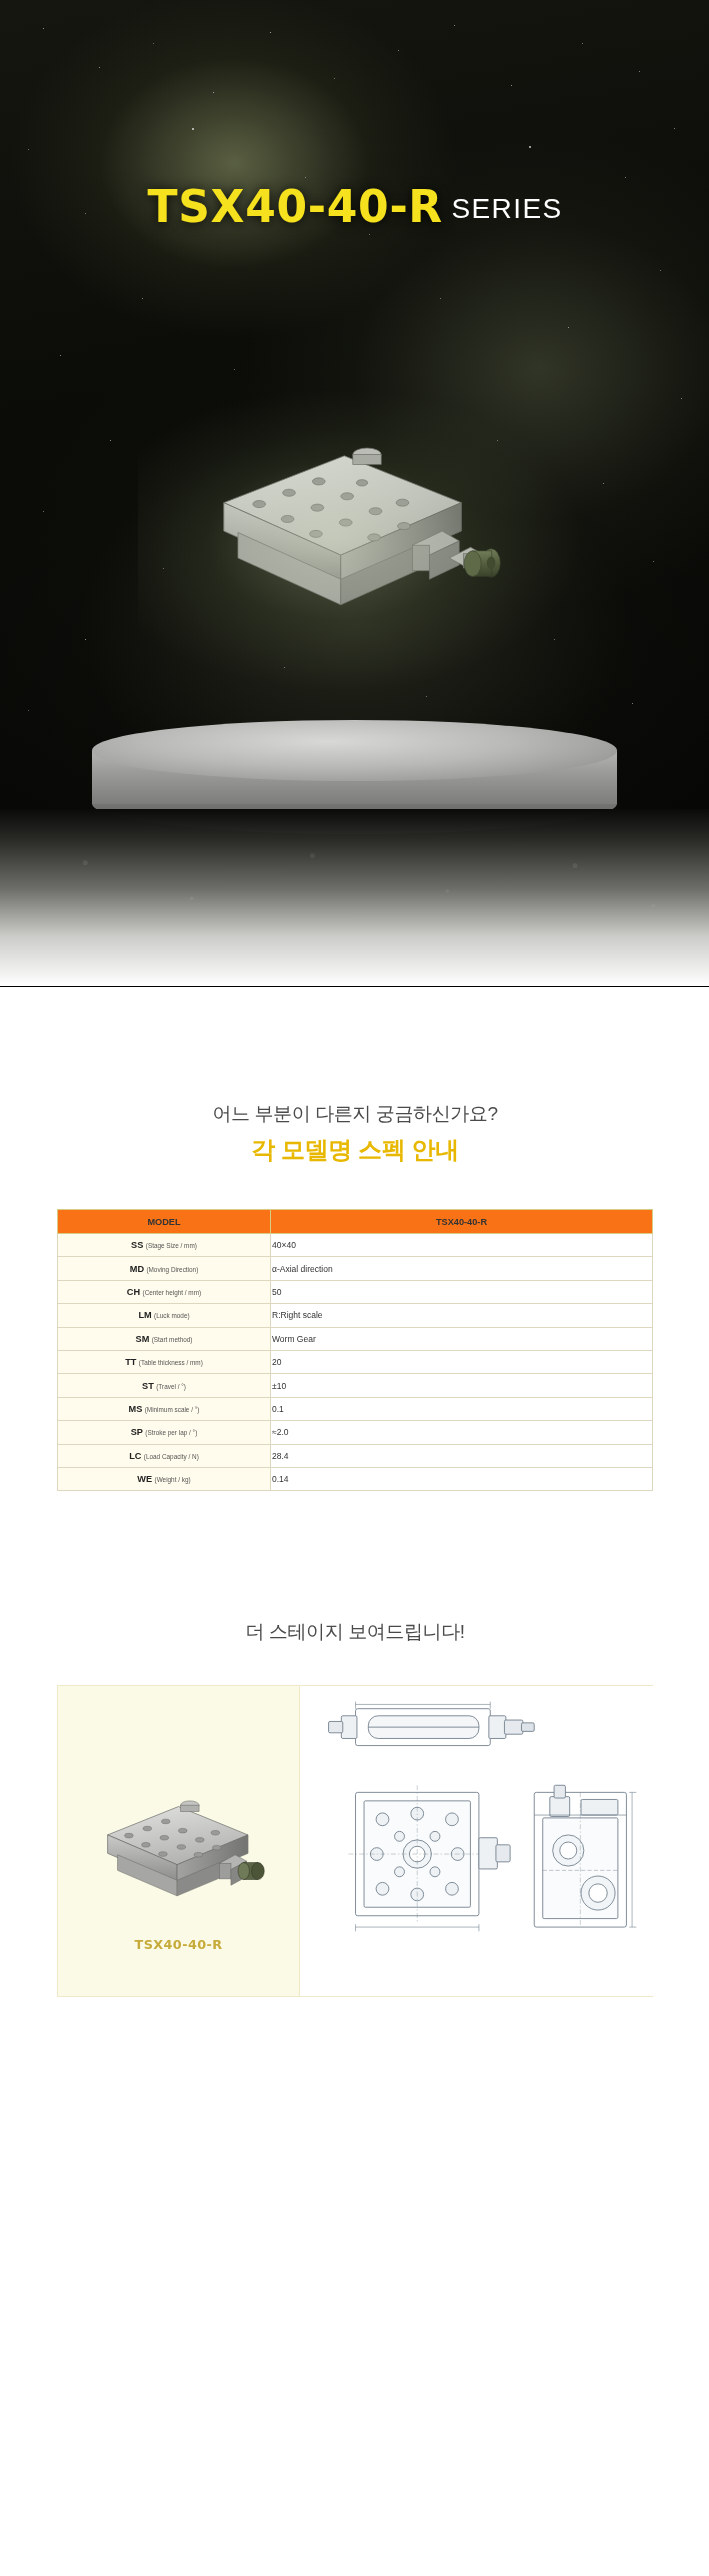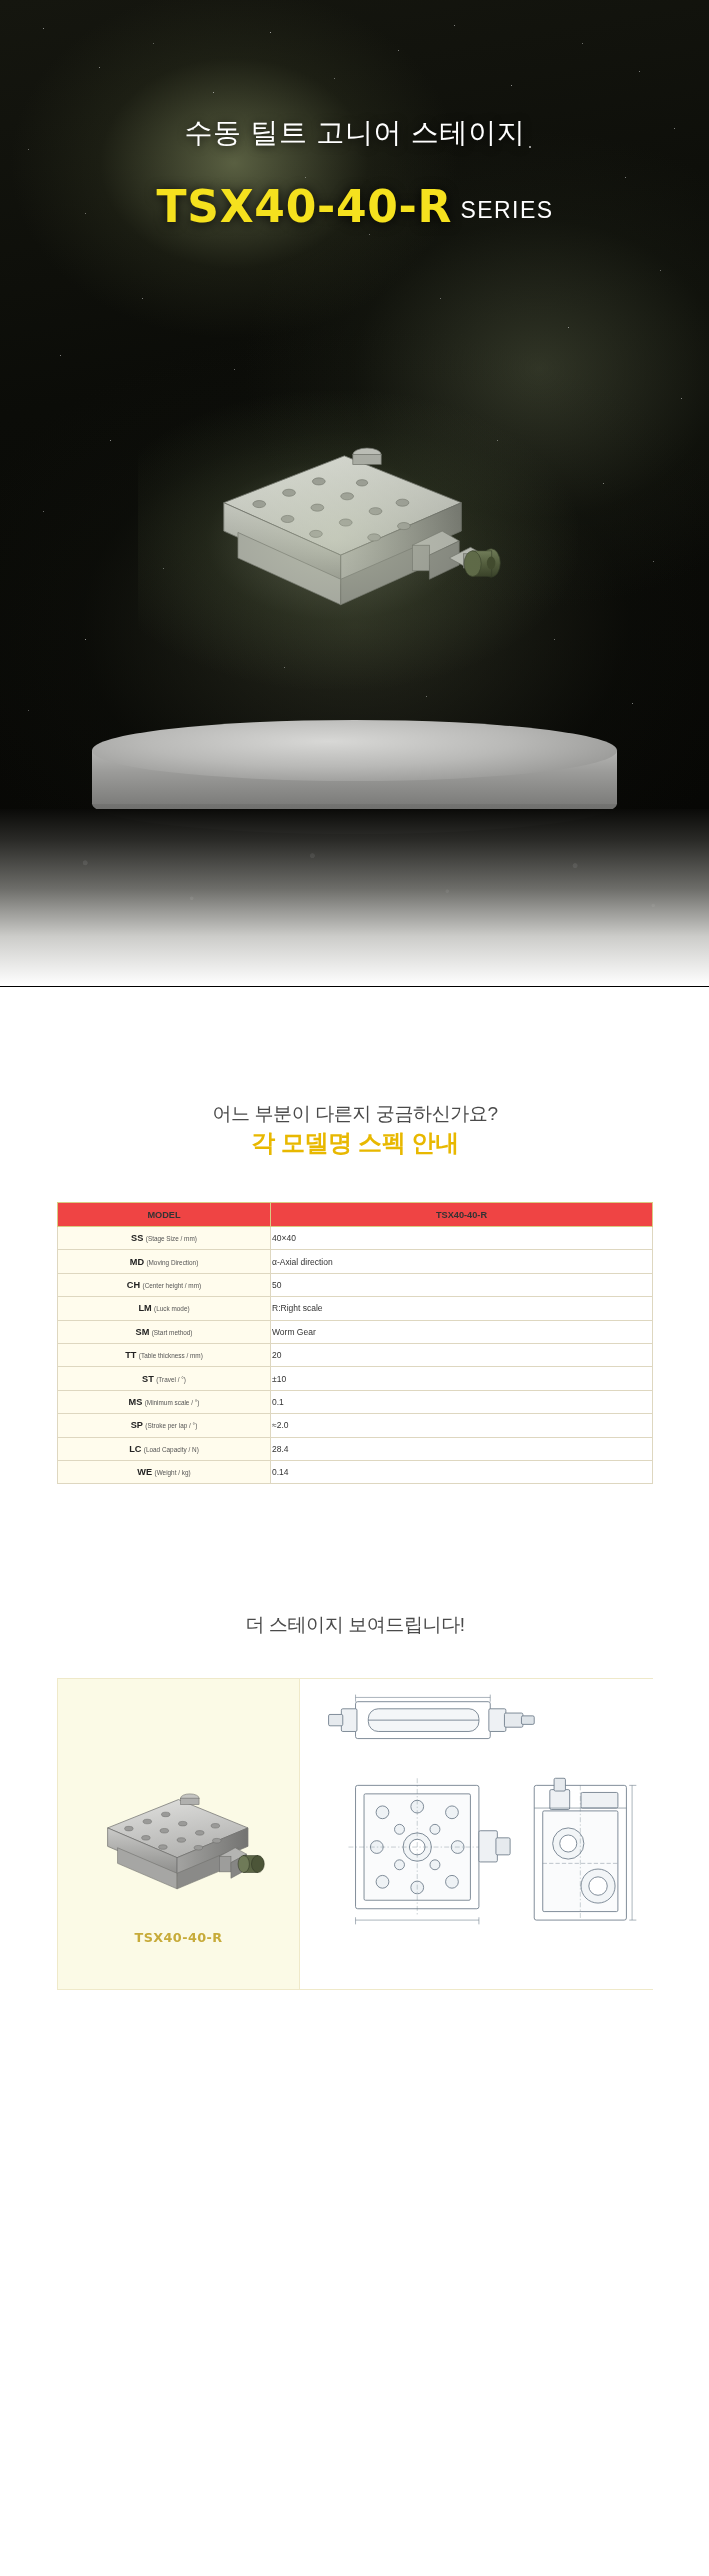--- a/index.html
+++ b/index.html
@@ -53,21 +53,21 @@
   .hero-model .code {
     color: #f5e11e;
     font-size: 44px;
     font-weight: 700;
     letter-spacing: 0.7px;
     font-family: "DejaVu Sans", sans-serif;
     text-shadow: 0 1.4px 11.4px rgba(0,0,0,.85);
   }
   .hero-model .series {
     color: #ffffff;
-    font-size: 23px;
+    font-size: 28px;
     font-weight: 500;
     letter-spacing: 1.4px;
     margin-left: 8.5px;
     vertical-align: 4.3px;
   }
 
   
   .prod-wrap {
     position: absolute;
     left: 181px; top: 419px;
@@ -126,33 +126,34 @@
   .section-head { text-align: center; }
   .sec-sub {
     font-size: 19px;
     color: #4a4a4a;
     letter-spacing: -0.4px;
   }
   .sec-title {
     font-size: 24px;
     font-weight: 700;
     color: #e8b800;
+    margin-top: 7px;
     letter-spacing: -0.4px;
   }
 
   
   .spec-wrap { width: 710px; padding: 0 57px; margin-top: 43px; }
   table.spec {
     width: 596px;
     border-collapse: collapse;
     border: 0.7px solid #cfc48a;
     table-layout: fixed;
   }
   table.spec th {
-    background: #ef4444;
+    background: #f97316;
     color: #333;
     font-size: 9.2px;
     font-weight: 700;
     height: 24px;
     border: 0.7px solid #d8cb83;
     text-align: center;
   }
   table.spec td {
     border: 0.7px solid #ded7c0;
     height: 23.4px;
@@ -238,21 +239,20 @@
     <div class="star" style="left:369px; top:234px; width:1.4px; height:1.4px; opacity:.6"></div>
     <div class="star" style="left:440px; top:298px; width:0.7px; height:0.7px; opacity:.5"></div>
     <div class="star" style="left:234px; top:369px; width:0.7px; height:0.7px; opacity:.5"></div>
     <div class="star" style="left:497px; top:440px; width:1.4px; height:1.4px; opacity:.6"></div>
     <div class="star" style="left:284px; top:667px; width:0.7px; height:0.7px; opacity:.5"></div>
     <div class="star" style="left:426px; top:696px; width:1.4px; height:1.4px; opacity:.6"></div>
     <div class="star" style="left:192px; top:128px; width:2.1px; height:2.1px; opacity:.95"></div>
     <div class="star" style="left:529px; top:146px; width:2.1px; height:2.1px; opacity:.9"></div>
   </div>
 
-  <div class="hero-title">수동 틸트 고니어 스테이지</div>
 
   <div class="hero-model">
     <span class="code">TSX40-40-R</span><span class="series">SERIES</span>
   </div>
 
   <div class="prod-wrap">
     <div class="prod-glow"></div>
     <svg width="355" height="234" viewBox="0 0 500 330">
       <defs>
         <linearGradient id="topG" x1="0" y1="0" x2="0.4" y2="1">

